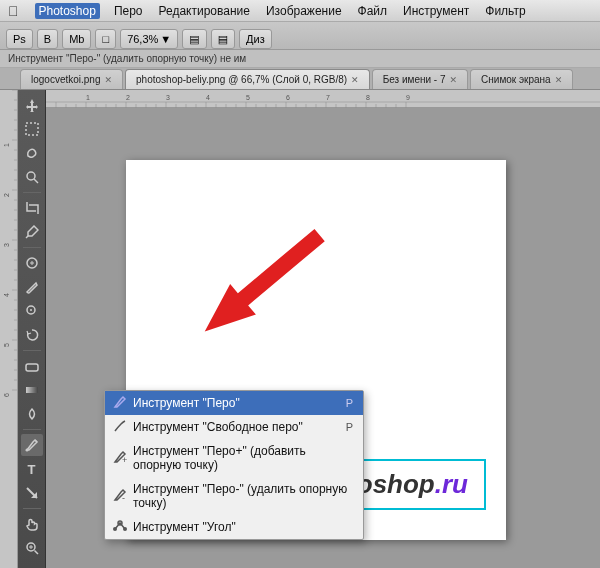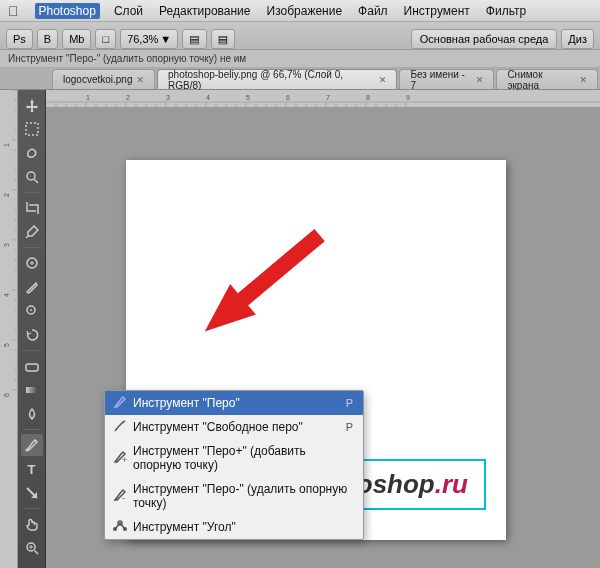--- a/index.html
+++ b/index.html
@@ -91,21 +91,21 @@
       color: #333;
     }
 
     
     #tabs-bar {
       width: 100%;
       height: 22px;
       background: #b0b0b0;
       display: flex;
       align-items: flex-end;
-      padding-left: 52px;
+      padding-left: 20px;
       border-bottom: 1px solid #888;
     }
     .tab {
       height: 20px;
       background: linear-gradient(to bottom, #d0d0d0, #c0c0c0);
       border: 1px solid #999;
       border-bottom: none;
       border-radius: 4px 4px 0 0;
       padding: 0 10px;
       font-size: 10px;
@@ -255,21 +255,21 @@
       left: 8px;
       font-size: 12px;
     }
   </style>
 </head>
 <body>
 
 <div id="menubar">
   <span class="apple-logo"></span>
   <span class="menu-item active">Photoshop</span>
-  <span class="menu-item">Слой</span>
+  <span class="menu-item">Перо</span>
   <span class="menu-item">Редактирование</span>
   <span class="menu-item">Изображение</span>
   <span class="menu-item">Файл</span>
   <span class="menu-item">Инструмент</span>
   <span class="menu-item">Фильтр</span>
 </div>
 
 <div id="options-bar">
   <div class="options-btn">
     <span>Ps</span>
@@ -285,23 +285,20 @@
   </div>
   <div class="options-btn">
     <span>76,3%</span>
     <span>▼</span>
   </div>
   <div class="options-btn">
     <span>▤</span>
   </div>
   <div class="options-btn">
     <span>▤</span>
-  </div>
-  <div class="workspace-btn">
-    <span>Основная рабочая среда</span>
   </div>
   <div class="options-btn">
     <span>Диз</span>
   </div>
 </div>
 
 <div id="info-bar">
   <span>Инструмент "Перо-" (удалить опорную точку) не им</span>
 </div>
 
@@ -544,21 +541,21 @@
     <div id="canvas">
 
       <svg style="position:absolute;top:10px;left:30px;width:220px;height:220px;overflow:visible;">
 
         <g transform="rotate(-130, 110, 110)">
           <polygon points="110,30 130,80 118,80 118,180 102,180 102,80 90,80" fill="#e02020" stroke="none"></polygon>
         </g>
       </svg>
 
       <div id="ps-logo" style="position:absolute;bottom:30px;right:20px;border:2px solid #00bcd4;padding:8px 16px;font-size:26px;font-style:italic;font-weight:bold;">
-        <span style="color:#333;">Photoshop</span><span style="color:#be185d;">.ru</span>
+        <span style="color:#333;">Photoshop</span><span style="color:#6d28d9;">.ru</span>
       </div>
     </div>
 
     <div id="context-menu">
 
       <div class="ctx-item highlighted">
         <span class="ctx-icon">
           <svg width="14" height="14" viewBox="0 0 14 14">
               <path d="M2,12 L8,4 L10,2 L12,4 L10,6 L4,12Z" fill="none" stroke="#aae" stroke-width="1.5"></path>
             </svg>

